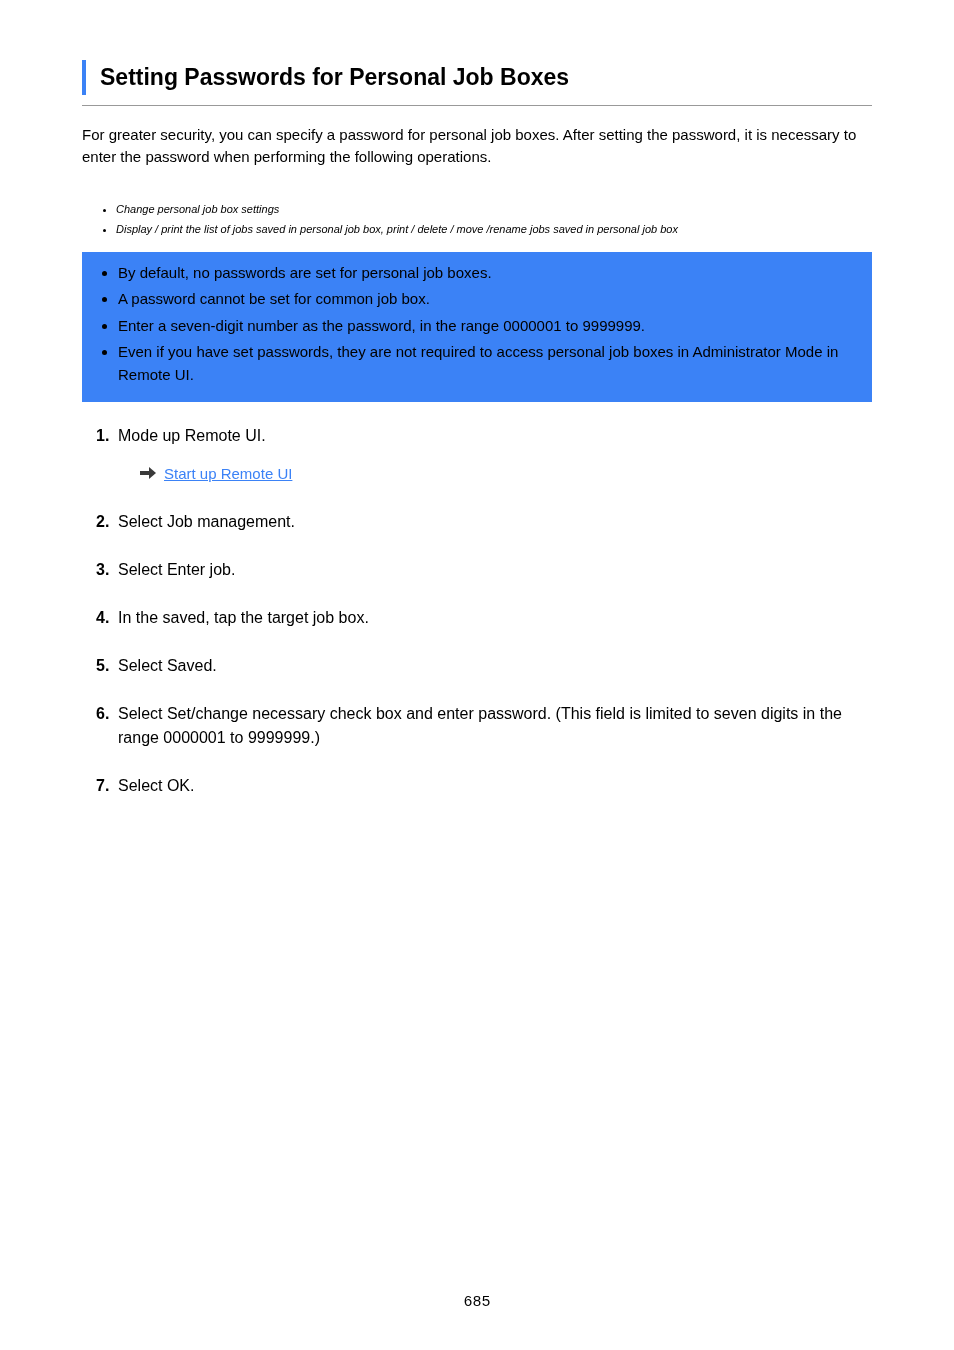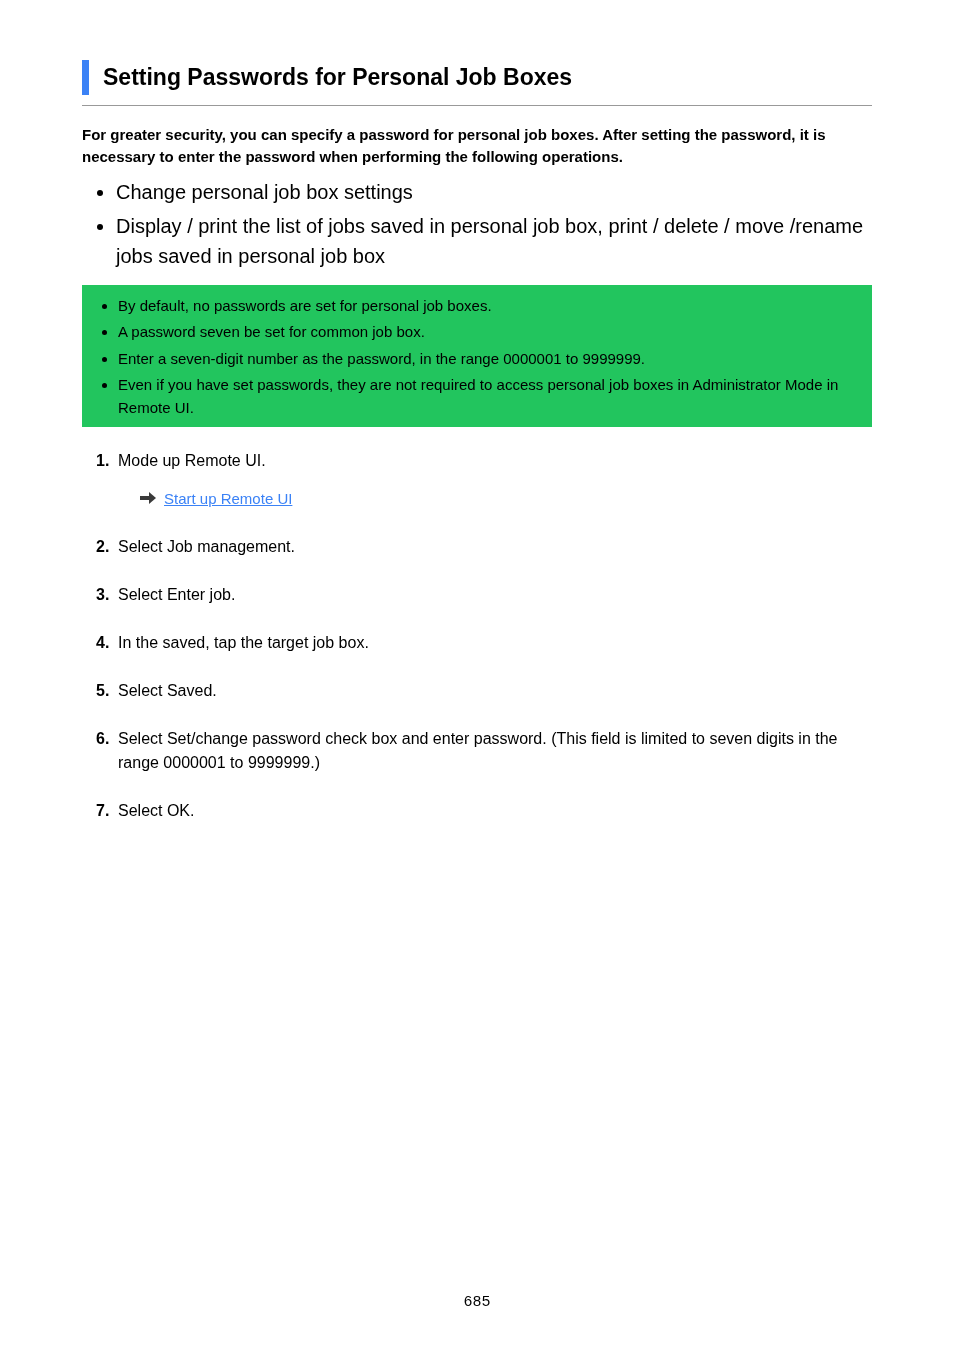--- a/index.html
+++ b/index.html
@@ -13,58 +13,58 @@
     padding: 60px 82px 0 82px;
     position: relative;
     line-height: 1.5;
   }
   .title-wrap {
     border-bottom: 1px solid #999;
     padding-bottom: 10px;
     margin-bottom: 18px;
   }
   .title-bar {
-    border-left: 7px solid #3b82f6;
+    border-left: 4px solid #3b82f6;
     padding-left: 14px;
   }
   h1 {
     font-size: 23px;
     font-weight: bold;
   }
   .intro {
-    margin-bottom: 8px;
+    margin-bottom: 32px;
     font-size: 15px;
-    font-weight: bold;
   }
   ul.bullets {
     list-style: disc;
     padding-left: 34px;
     margin-bottom: 14px;
   }
   ul.bullets li {
     margin-bottom: 4px;
-    font-size: 20px;
+    font-size: 11px;
+    font-style: italic;
   }
   .note-block {
     margin-bottom: 22px;
   }
   .note-head {
     display: flex;
     align-items: center;
     margin-bottom: 6px;
   }
   .note-head svg { display: block; }
   .note-label {
     font-weight: bold;
     font-size: 17px;
     margin-left: 6px;
   }
   .note-body {
-    background: #22c55e;
-    padding: 10px 20px 4px 20px;
+    background: #3b82f6;
+    padding: 10px 20px 12px 20px;
   }
   .note-body ul {
     list-style: disc;
     padding-left: 16px;
   }
   .note-body li {
     margin-bottom: 4px;
     font-size: 15px;
   }
   ol.steps {
@@ -122,21 +122,21 @@
 
 <ul class="bullets">
   <li>Change personal job box settings</li>
   <li>Display / print the list of jobs saved in personal job box, print / delete / move /rename jobs saved in personal job box</li>
 </ul>
 
 <div class="note-block">
   <div class="note-body">
     <ul>
       <li>By default, no passwords are set for personal job boxes.</li>
-      <li>A password seven be set for common job box.</li>
+      <li>A password cannot be set for common job box.</li>
       <li>Enter a seven-digit number as the password, in the range 0000001 to 9999999.</li>
       <li>Even if you have set passwords, they are not required to access personal job boxes in Administrator Mode in Remote UI.</li>
     </ul>
   </div>
 </div>
 
 <ol class="steps">
   <li>
     <span class="step-num">1.</span>
     <div class="step-body">
@@ -163,21 +163,21 @@
   <li>
     <span class="step-num">4.</span>
     <div class="step-body"><span>In the saved, tap the target job box.</span></div>
   </li>
   <li>
     <span class="step-num">5.</span>
     <div class="step-body"><span>Select </span><b>Saved</b><span>.</span></div>
   </li>
   <li>
     <span class="step-num">6.</span>
-    <div class="step-body"><span>Select </span><b>Set/change password</b><span> check box and enter password. (This field is limited to seven digits in the range 0000001 to 9999999.)</span></div>
+    <div class="step-body"><span>Select </span><b>Set/change necessary</b><span> check box and enter password. (This field is limited to seven digits in the range 0000001 to 9999999.)</span></div>
   </li>
   <li>
     <span class="step-num">7.</span>
     <div class="step-body"><span>Select </span><b>OK</b><span>.</span></div>
   </li>
 </ol>
 
 <div class="page-num">685</div>
 
 </body></html>

